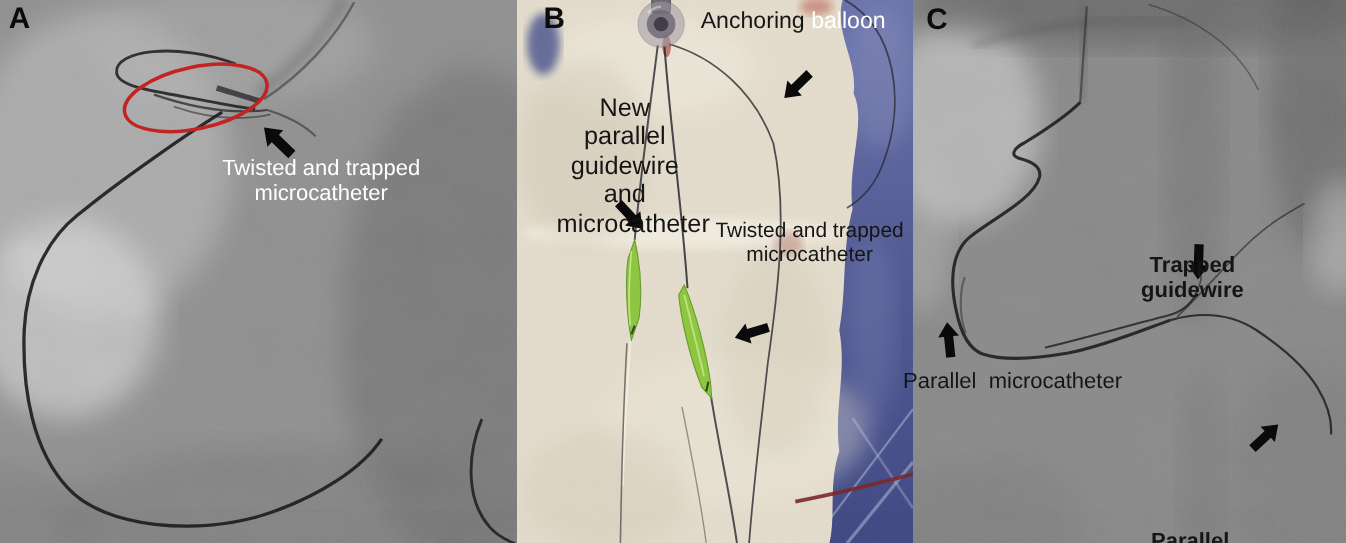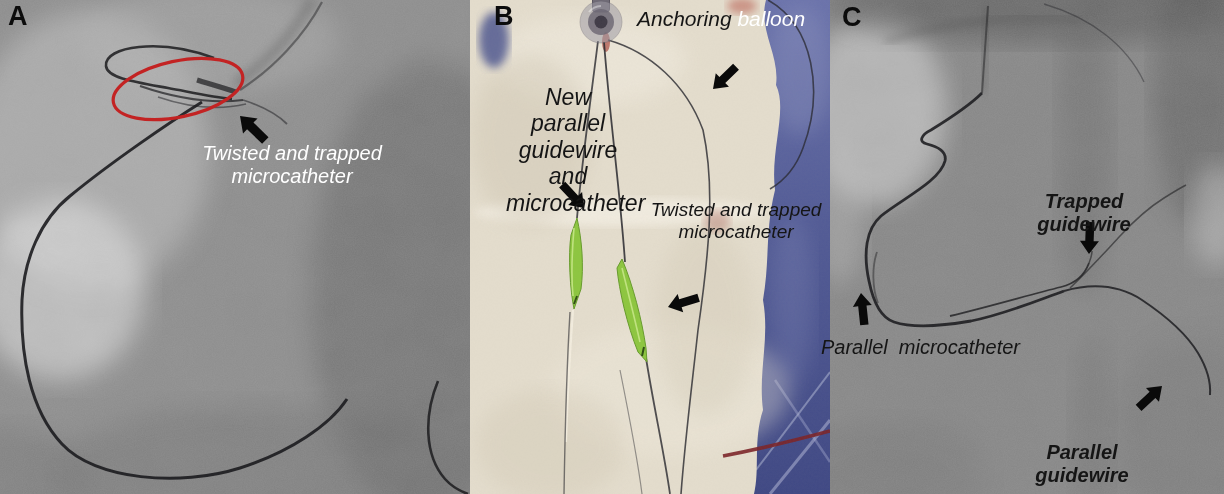--- a/index.html
+++ b/index.html
@@ -14,25 +14,25 @@
   .panel-a{width:470px;overflow:hidden;}
   .panel-b{width:360px;overflow:hidden;}
   .panel-c{width:394px;overflow:visible;}
   .art{position:absolute;left:0;top:0;display:block;}
   .plabel{
     position:absolute;z-index:4;
     font-weight:bold;font-size:27px;color:#0c0c0c;line-height:1;
   }
   .ann{
     position:absolute;z-index:4;
-    white-space:pre-wrap;line-height:1.15;color:#151515;font-style:italic;
+    white-space:pre-wrap;line-height:1.15;color:#151515;
   }
   .ann.center{text-align:center;}
   .ann.white{color:#ffffff;}
-  .ann.bold{font-weight:bold;}
+  .ann.bold{font-weight:bold;margin-top:40px;}
   .nowrap{white-space:pre;}
   
   .panel-a{background:#8d8d8d;}
   .panel-b{background:linear-gradient(180deg,#6a72ab 0%,#525b96 45%,#3f4884 100%);}
   .panel-c{background:#868686;}
 </style>
 </head>
 <body>
 
 <div class="figure">

